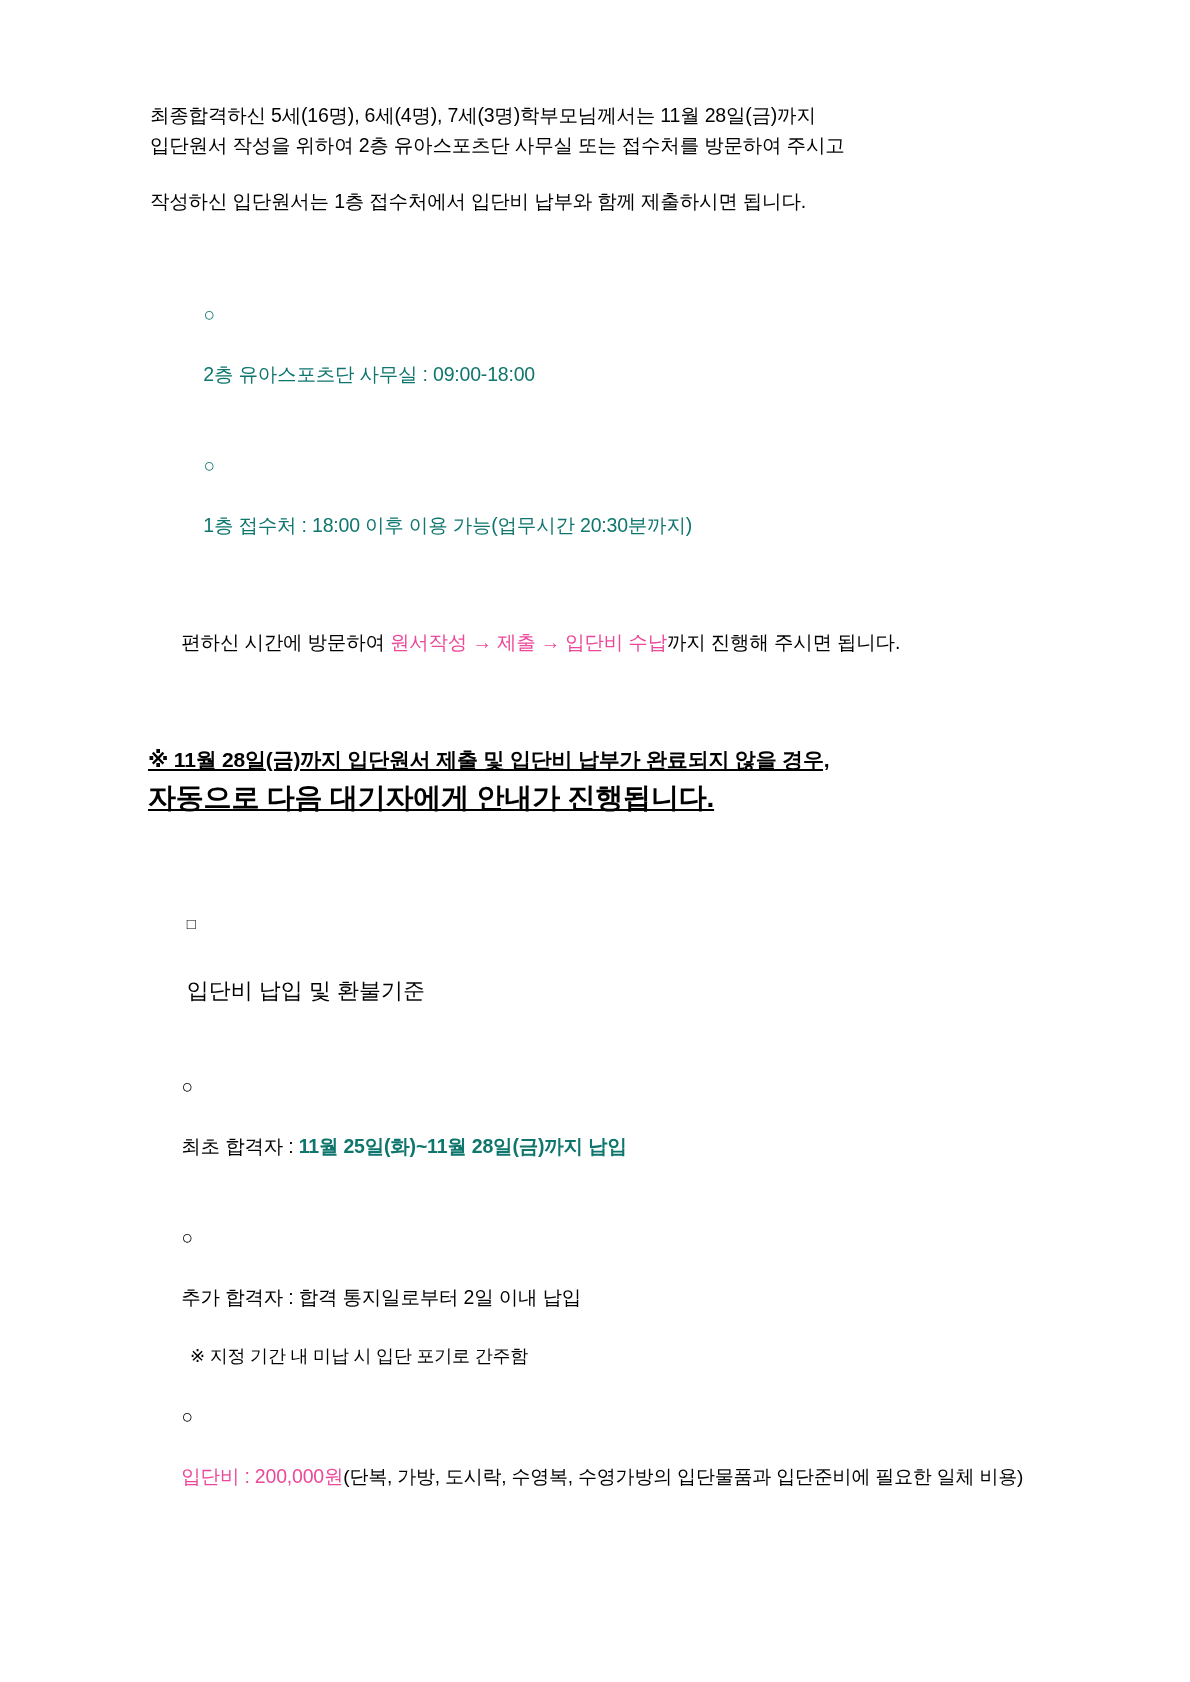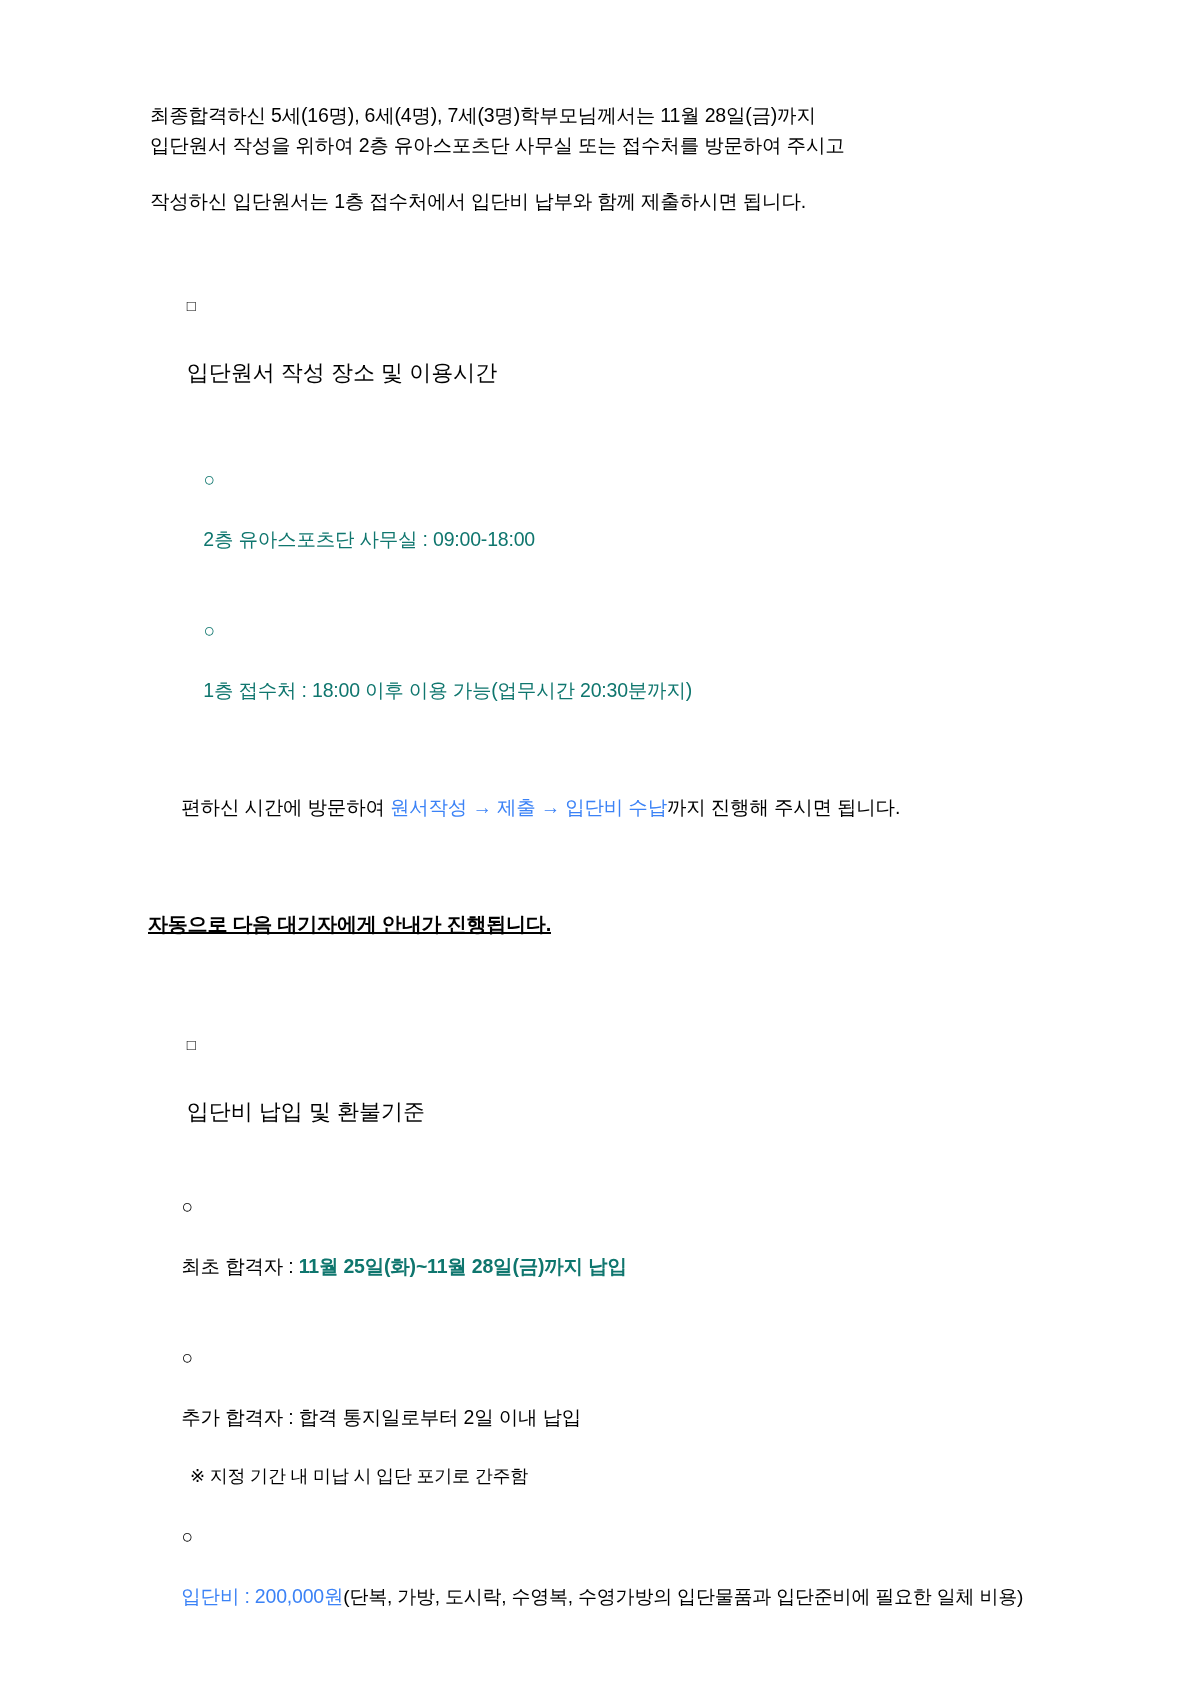--- a/index.html
+++ b/index.html
@@ -28,21 +28,21 @@
     line-height: 1.55;
     white-space: pre-wrap;
     letter-spacing: -0.2px;
   }
   .gap-sm { height: 12px; }
   .gap-md { height: 26px; }
   .gap-lg { height: 40px; }
   .gap-xl { height: 56px; }
 
   .green { color: #0f766e; }
-  .red   { color: #3b82f6; text-align: center; }
+  .red   { color: #ec4899; text-align: center; }
   .bold  { font-weight: bold; }
   .underline { text-decoration: underline; }
 
   .heading {
     font-size: 22px;
     line-height: 1.5;
     white-space: pre-wrap;
   }
   .heading .sq { font-size: 15px; vertical-align: 3px; }
   .indent1 { padding-left: 22px; }
@@ -56,25 +56,20 @@
 <div class="page">
   <div class="content">
 
     <div class="ln">최종합격하신 5세(16명), 6세(4명), 7세(3명)학부모님께서는 11월 28일(금)까지</div>
     <div class="ln">입단원서 작성을 위하여 2층 유아스포츠단 사무실 또는 접수처를 방문하여 주시고</div>
     <div class="gap-md"></div>
     <div class="ln">작성하신 입단원서는 1층 접수처에서 입단비 납부와 함께 제출하시면 됩니다.</div>
 
     <div class="gap-lg"></div>
 
-    <div class="heading">
-      <span class="sq">□</span>
-      <span>&nbsp;&nbsp;</span>
-      <span>입단원서 작성 장소 및 이용시간</span>
-    </div>
 
     <div class="gap-sm"></div>
 
     <div class="ln indent1 green">
       <span>○</span>
       <span>&nbsp;</span>
       <span>2층 유아스포츠단 사무실 : 09:00-18:00</span>
     </div>
     <div class="ln indent1 green">
       <span>○</span>
@@ -83,21 +78,22 @@
     </div>
 
     <div class="gap-md"></div>
 
     <div class="ln">
       <span>편하신 시간에 방문하여 </span><span class="red">원서작성 → 제출 → 입단비 수납</span><span>까지 진행해 주시면 됩니다.</span>
     </div>
 
     <div class="gap-xl"></div>
 
-    <div class="ln bold underline" style="font-size:20px;margin-left:-2px;">자동으로 다음 대기자에게 안내가 진행됩니다.</div>
+    <div class="ln bold underline" style="font-size:21px;margin-left:-2px;">※ 11월 28일(금)까지 입단원서 제출 및 입단비 납부가 완료되지 않을 경우,</div>
+    <div class="ln bold underline" style="font-size:28px;margin-left:-2px;">자동으로 다음 대기자에게 안내가 진행됩니다.</div>
 
     <div class="gap-xl"></div>
 
     <div class="heading">
       <span class="sq">□</span>
       <span>&nbsp;&nbsp;</span>
       <span>입단비 납입 및 환불기준</span>
     </div>
 
     <div class="ln">

